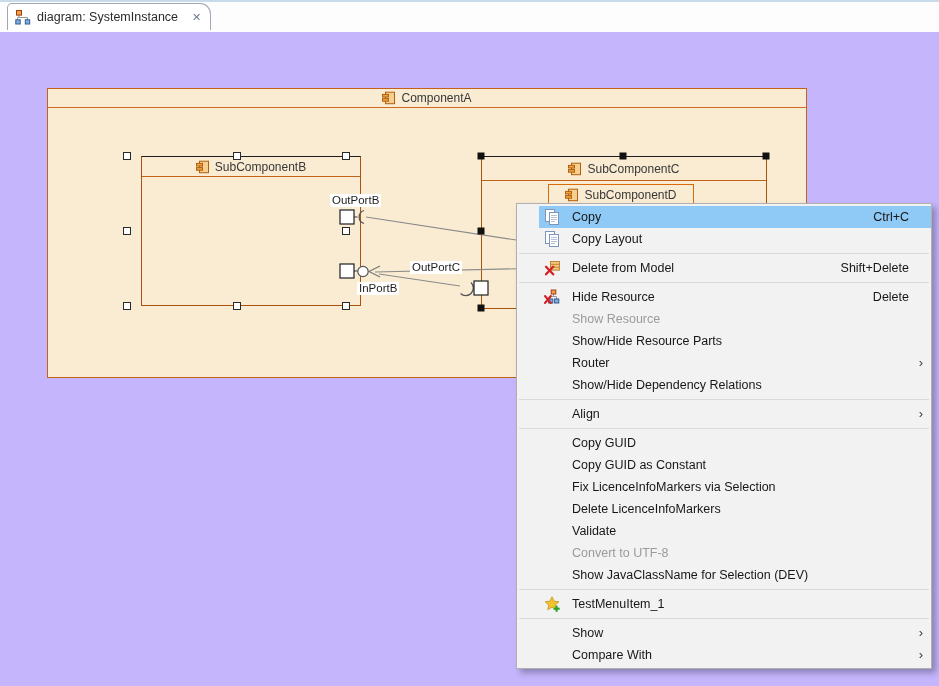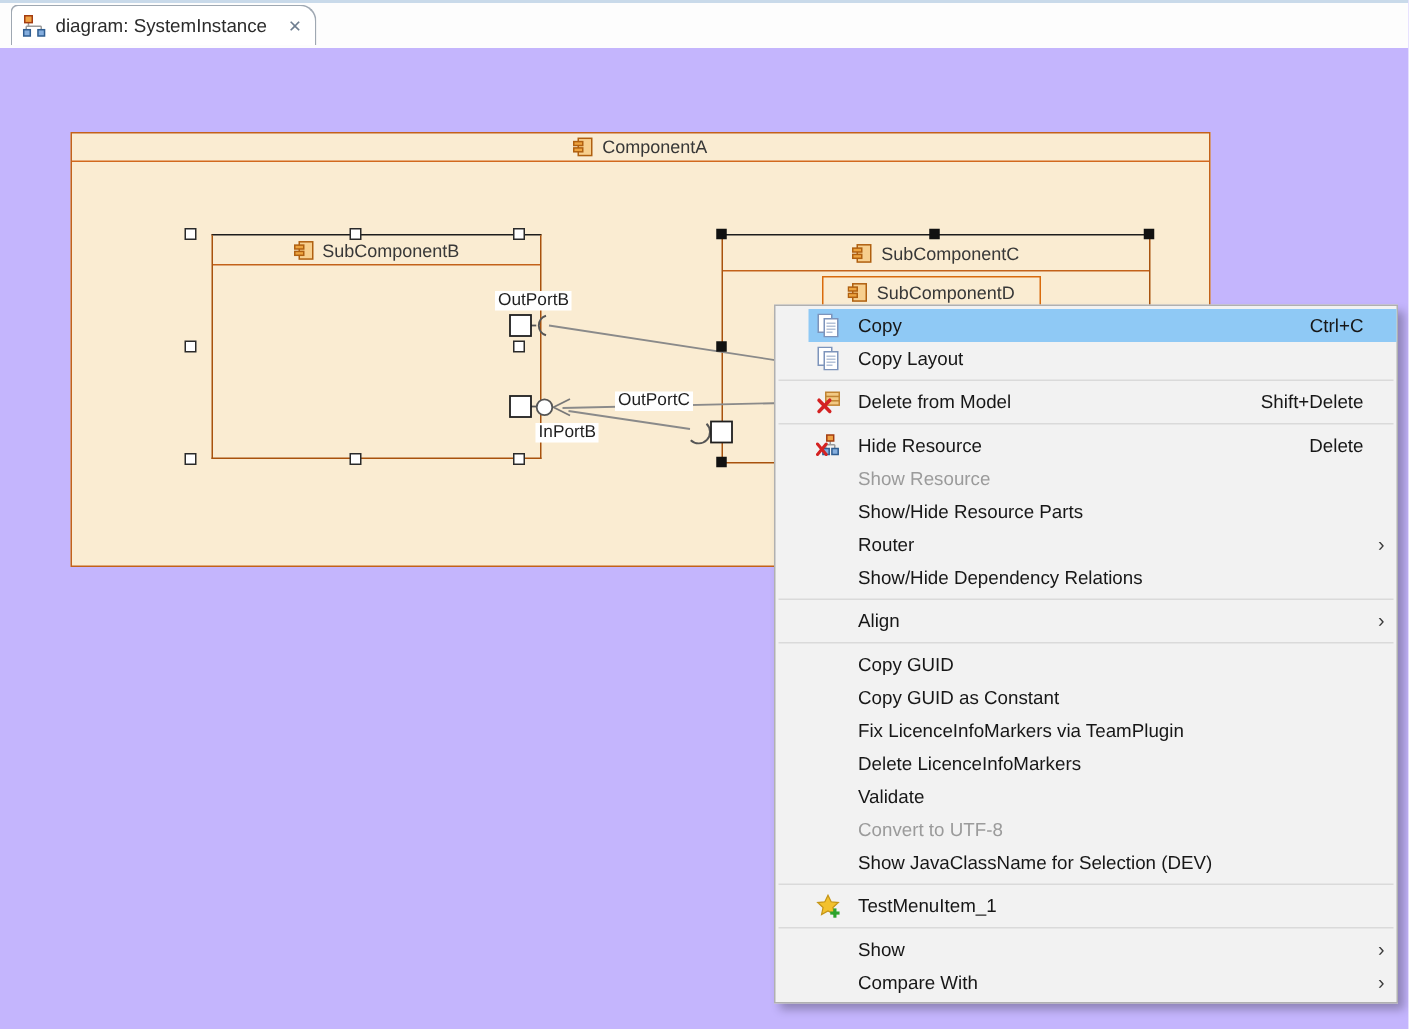--- a/index.html
+++ b/index.html
@@ -282,21 +282,21 @@
         <span class="mi-arrow"></span>
       </div>
       <div class="menu-item">
         <span class="mi-icon"></span>
         <span class="mi-label">Copy GUID as Constant</span>
         <span class="mi-shortcut"></span>
         <span class="mi-arrow"></span>
       </div>
       <div class="menu-item">
         <span class="mi-icon"></span>
-        <span class="mi-label">Fix LicenceInfoMarkers via TeamPlugin</span>
+        <span class="mi-label">Fix LicenceInfoMarkers via Selection</span>
         <span class="mi-shortcut"></span>
         <span class="mi-arrow"></span>
       </div>
       <div class="menu-item">
         <span class="mi-icon"></span>
         <span class="mi-label">Delete LicenceInfoMarkers</span>
         <span class="mi-shortcut"></span>
         <span class="mi-arrow"></span>
       </div>
       <div class="menu-item">

